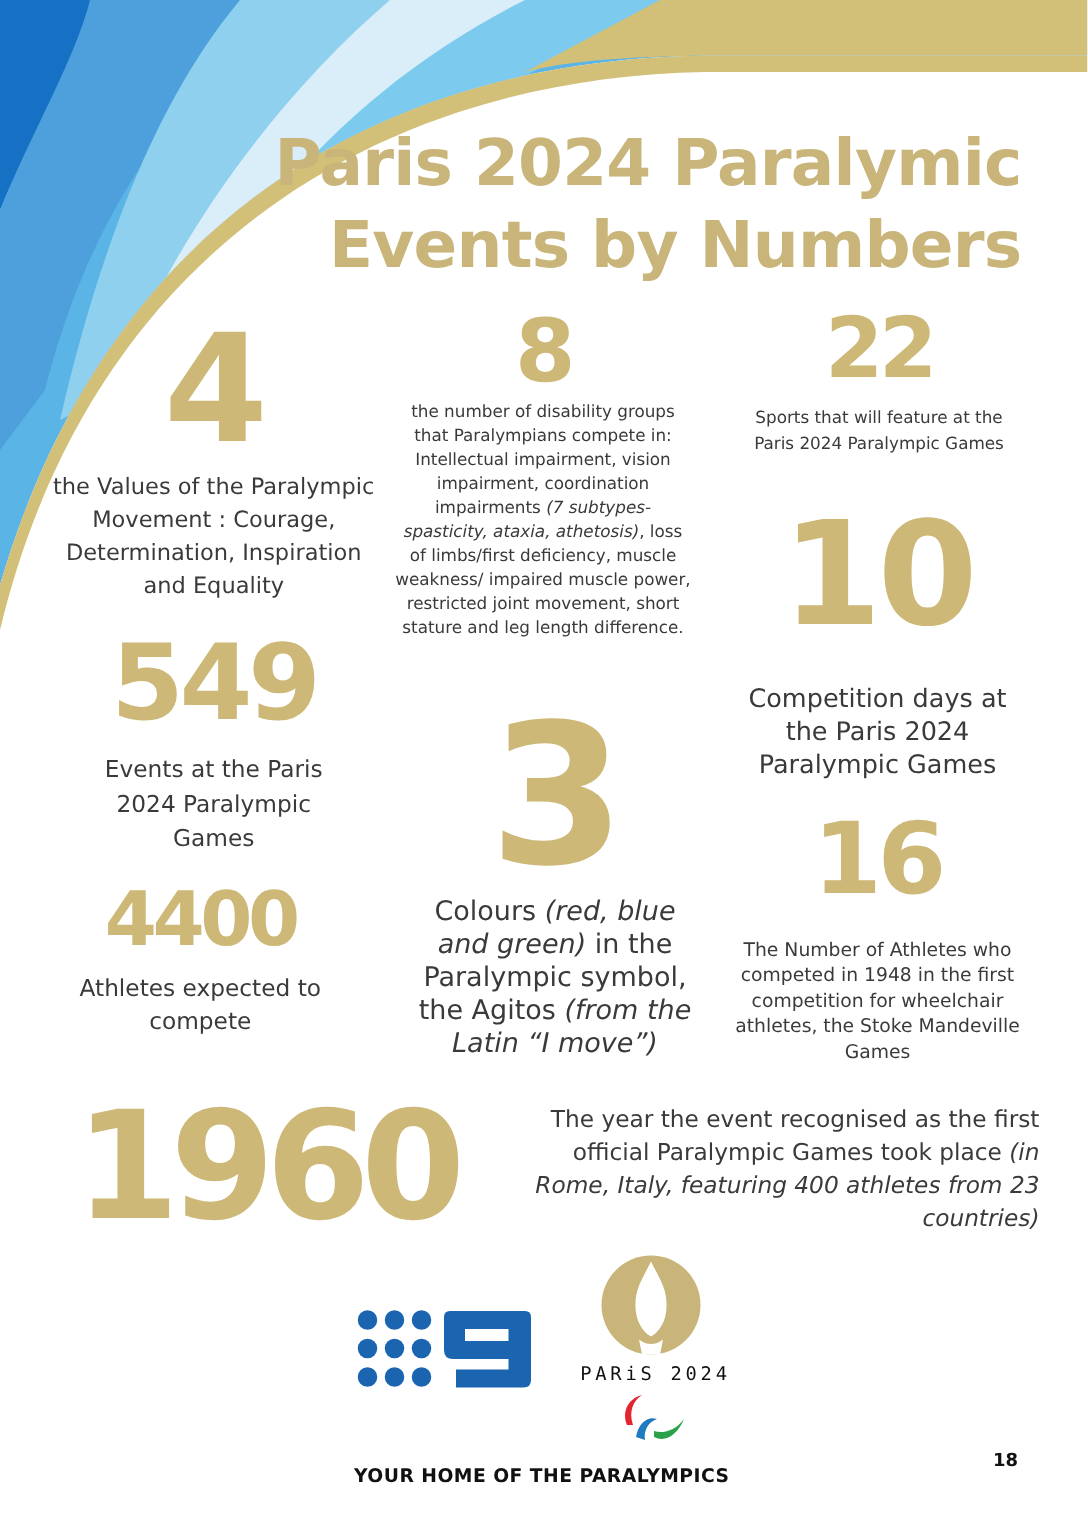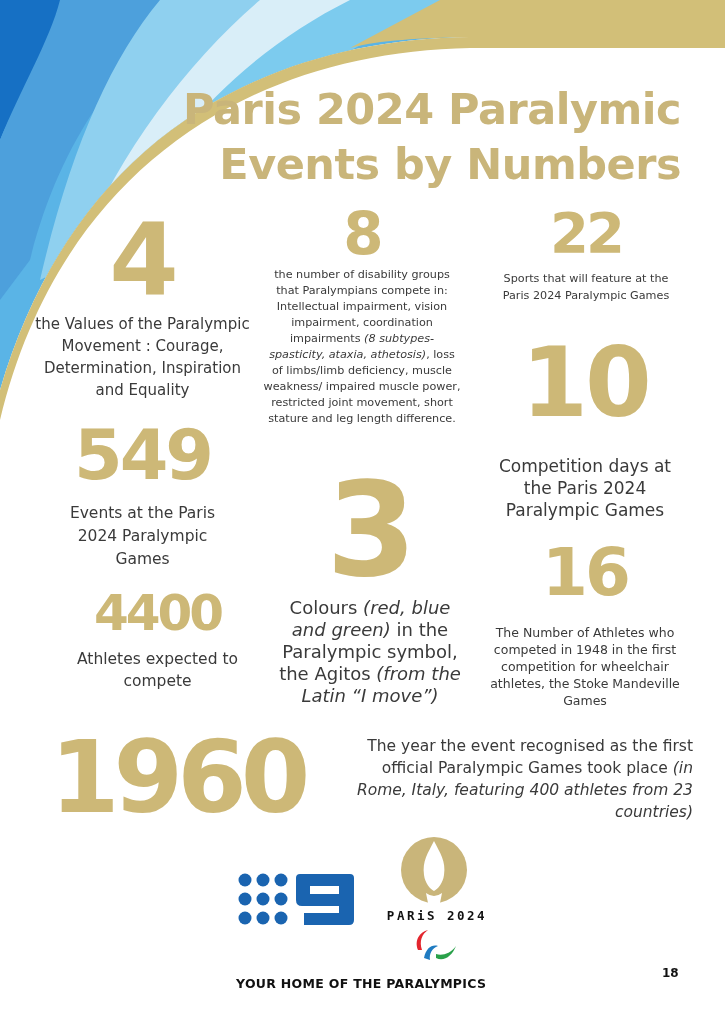--- a/index.html
+++ b/index.html
@@ -43,40 +43,40 @@
 </div>
 
 <div class="blk" style="left:30px; top:210px; width:225px;">
   <div class="big" style="font-size:100px; height:95px;">4</div>
   <div class="desc" style="font-size:15px; line-height:22px; margin-top:8px;">the Values of the Paralympic Movement : Courage, Determination, Inspiration and Equality</div>
 </div>
 
 <div class="blk" style="left:262px; top:205px; width:200px;">
   <div class="big" style="font-size:58px; height:60px;">8</div>
   <div class="desc" style="font-size:11.2px; line-height:16px; margin-top:2px;">
-    <span>the number of disability groups that Paralympians compete in: Intellectual impairment, vision impairment, coordination impairments </span><em>(8 subtypes- spasticity, ataxia, athetosis)</em><span>, loss of limbs/limb deficiency, muscle weakness/ impaired muscle power, restricted joint movement, short stature and leg length difference.</span>
+    <span>the number of disability groups that Paralympians compete in: Intellectual impairment, vision impairment, coordination impairments </span><em>(7 subtypes- spasticity, ataxia, athetosis)</em><span>, loss of limbs/first deficiency, muscle weakness/ impaired muscle power, restricted joint movement, short stature and leg length difference.</span>
   </div>
 </div>
 
 <div class="blk" style="left:496px; top:205px; width:180px;">
   <div class="big" style="font-size:56px; height:58px;">22</div>
   <div class="desc" style="font-size:11.2px; line-height:16.5px; margin-top:8px;">Sports that will feature at the Paris 2024 Paralympic Games</div>
 </div>
 
 <div class="blk" style="left:490px; top:335px; width:190px;">
   <div class="big" style="font-size:96px; height:100px;">10</div>
   <div class="desc" style="font-size:17px; line-height:22px; margin-top:20px;">Competition days at the Paris 2024 Paralympic Games</div>
 </div>
 
 <div class="blk" style="left:50px; top:420px; width:185px;">
   <div class="big" style="font-size:70px; height:78px;">549</div>
   <div class="desc" style="font-size:15.5px; line-height:23px; margin-top:4px;">Events at the Paris 2024 Paralympic Games</div>
 </div>
 
-<div class="blk" style="left:60px; top:588px; width:195px;">
+<div class="blk" style="left:36px; top:588px; width:195px;">
   <div class="big" style="font-size:50px; height:52px;">4400</div>
   <div class="desc" style="font-size:15.5px; line-height:22px; margin-top:8px;">Athletes expected to compete</div>
 </div>
 
 <div class="blk" style="left:270px; top:465px; width:200px;">
   <div class="big" style="font-size:130px; height:130px;">3</div>
   <div class="desc" style="font-size:18px; line-height:22px; margin-top:2px;">
     <span>Colours </span><em>(red, blue and green)</em><span> in the Paralympic symbol, the Agitos </span><em>(from the Latin “I move”)</em>
   </div>
 </div>
@@ -108,21 +108,21 @@
       <circle cx="43" cy="46" r="6.5"></circle>
     <path d="M60,2 H112 Q116,2 116,6 V48 Q116,53 111,53 H66 V41 H101 V34 H64 Q58,34 58,28 V6 Q58,2 62,2 Z M72,14 V22 H101 V14 Z" fill-rule="evenodd"></path>
   </g>
 </svg>
 
 <svg class="blk" style="left:400px; top:835px;" width="68" height="70" viewBox="0 0 68 70">
   <circle cx="34" cy="35" r="33" fill="#c9b57a"></circle>
   <path d="M34,6 C28,18 22,26 24,40 C25,48 30,54 34,56 C38,54 43,48 44,40 C46,26 40,18 34,6 Z" fill="#ffffff"></path>
   <path d="M26,58 Q34,64 42,58 L40,68 H28 Z" fill="#ffffff"></path>
 </svg>
-<div class="blk" style="left:382px; top:908px; width:110px; text-align:center; font-family:'DejaVu Sans Mono', monospace; font-size:12.5px; letter-spacing:2.5px; color:#111;font-weight:bold;">PARiS 2024</div>
+<div class="blk" style="left:382px; top:908px; width:110px; text-align:center; font-family:'DejaVu Sans Mono', monospace; font-size:12.5px; letter-spacing:2.5px; color:#111;">PARiS 2024</div>
 
 <svg class="blk" style="left:410px; top:928px;" width="50" height="36" viewBox="0 0 50 36">
   <path d="M8,22 C4,12 10,4 18,2 C12,6 9,13 12,22 Z" fill="#e3262e"></path>
   <path d="M14,30 C16,20 22,16 28,18 C22,20 19,26 20,32 Z" fill="#1f7bc1"></path>
   <path d="M26,26 C32,28 40,26 46,18 C42,28 34,34 26,30 Z" fill="#2aa14a"></path>
 </svg>
 
 <div class="footer">YOUR HOME OF THE PARALYMPICS</div>
 <div class="pagenum">18</div>
 

